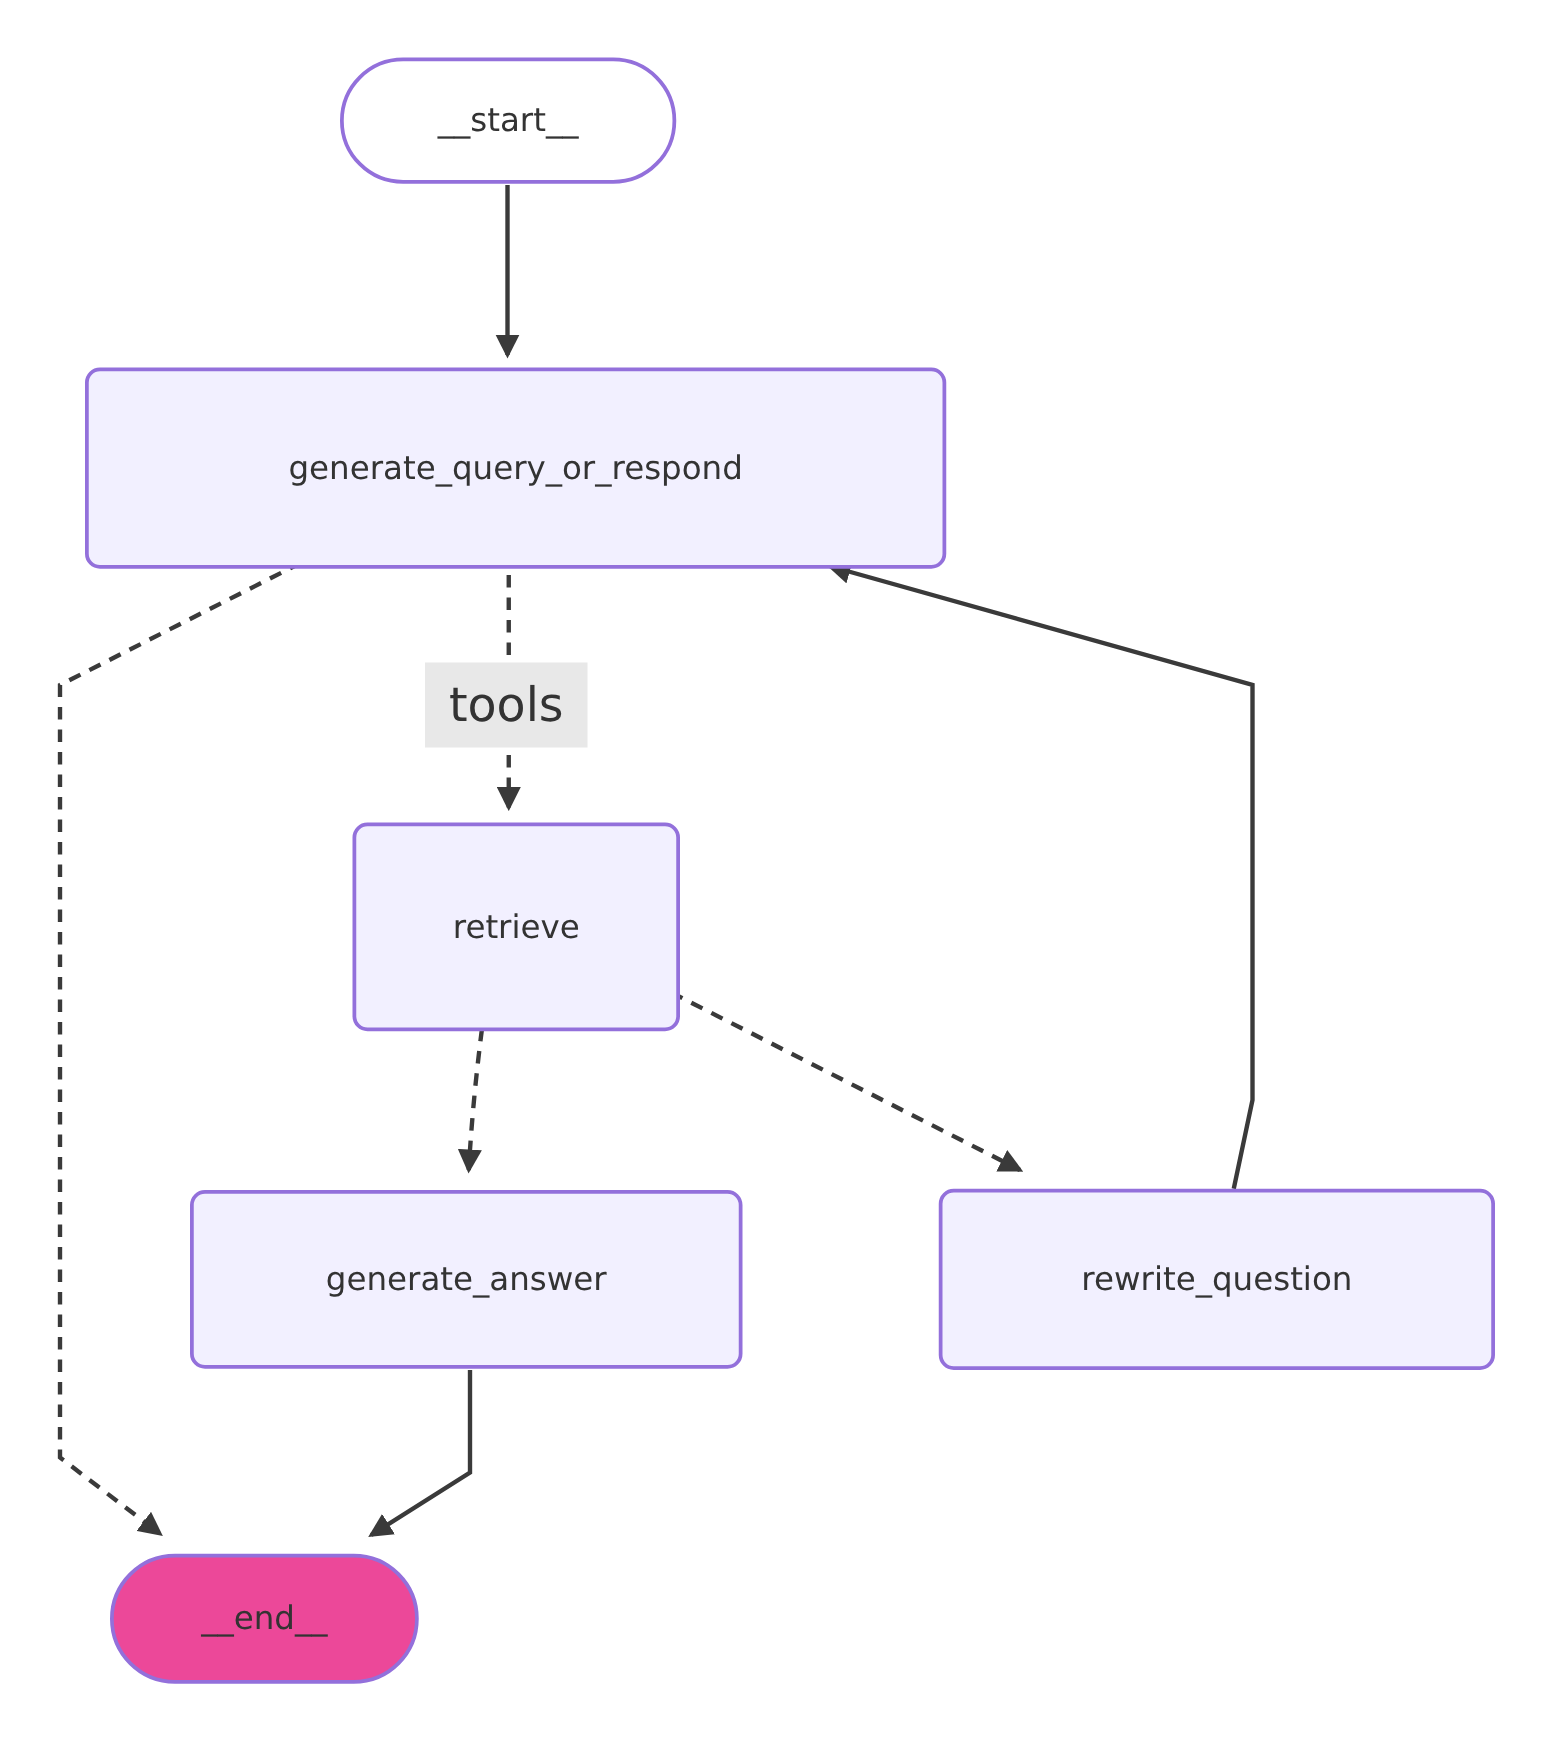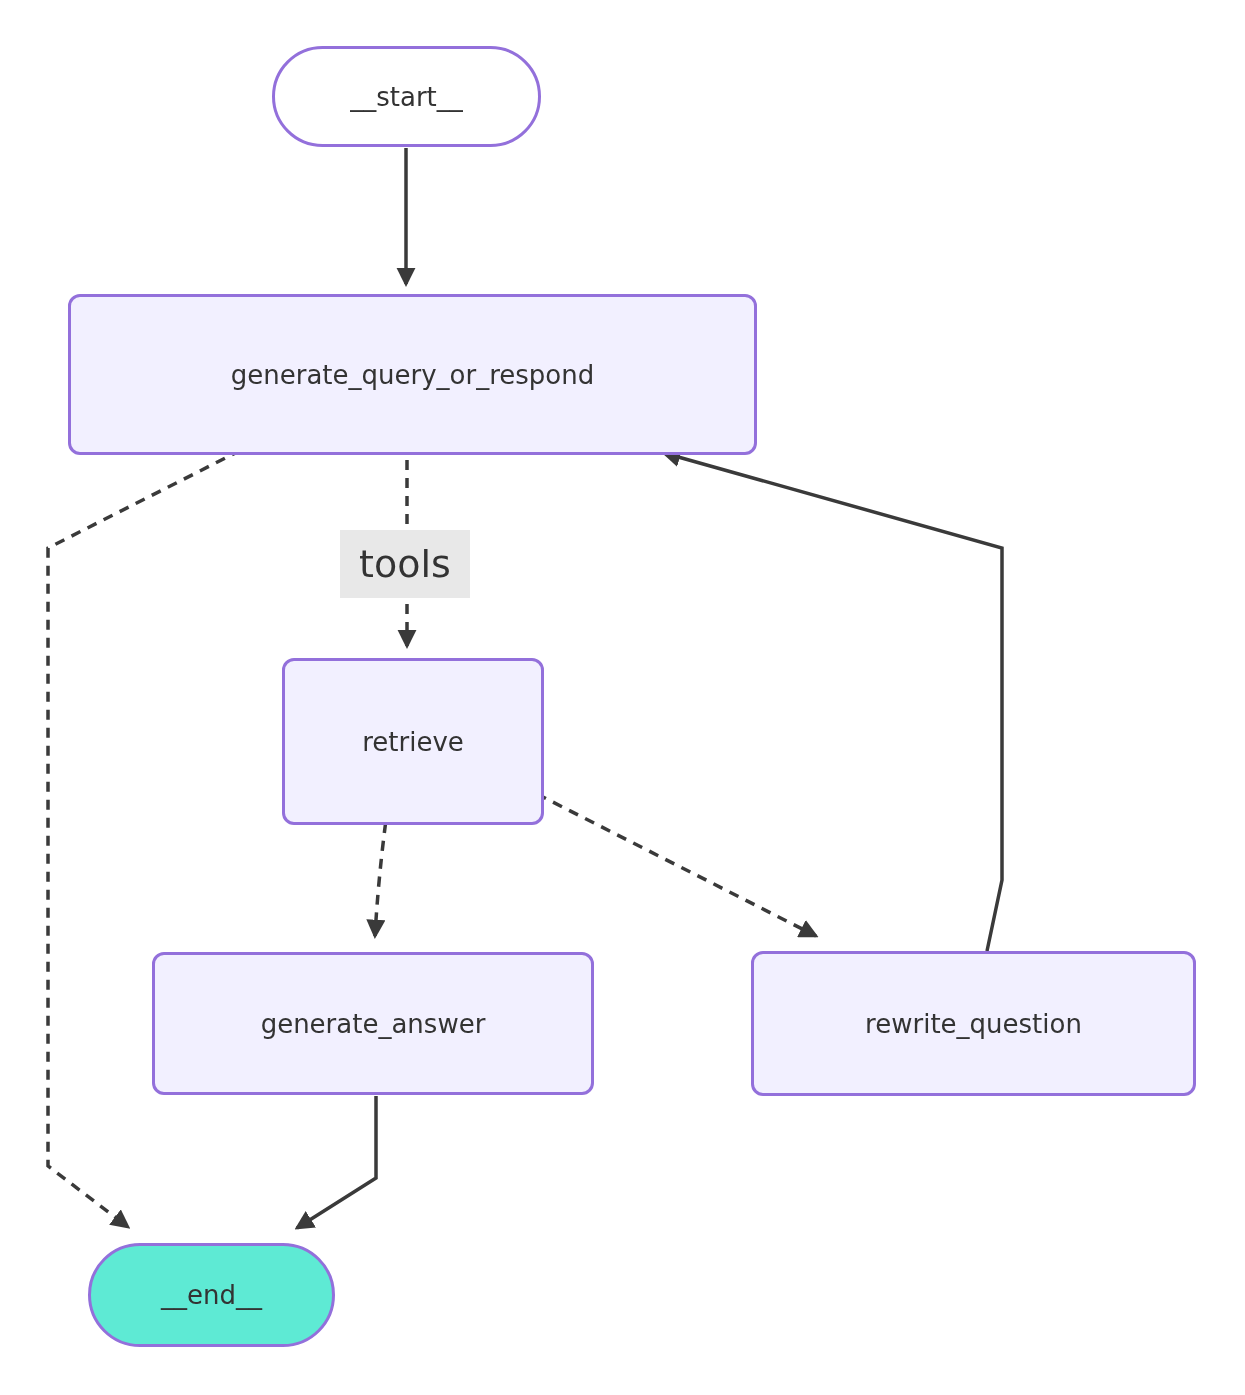--- a/index.html
+++ b/index.html
@@ -30,21 +30,21 @@
     justify-content: center;
     background: #f2f0ff;
     border: 3px solid #9370DB;
     border-radius: 12px;
     color: #333333;
     font-size: 26px;
     white-space: nowrap;
   }
   .node.stadium { border-radius: 999px; }
   .node.start-node { background: #ffffff; }
-  .node.end-node { background: #5eead4; }
+  .node.end-node { background: #ec4899; }
   .edge-label {
     position: absolute;
     box-sizing: border-box;
     display: flex;
     align-items: center;
     justify-content: center;
     background: #e8e8e8;
     color: #333333;
     font-size: 38px;
   }

